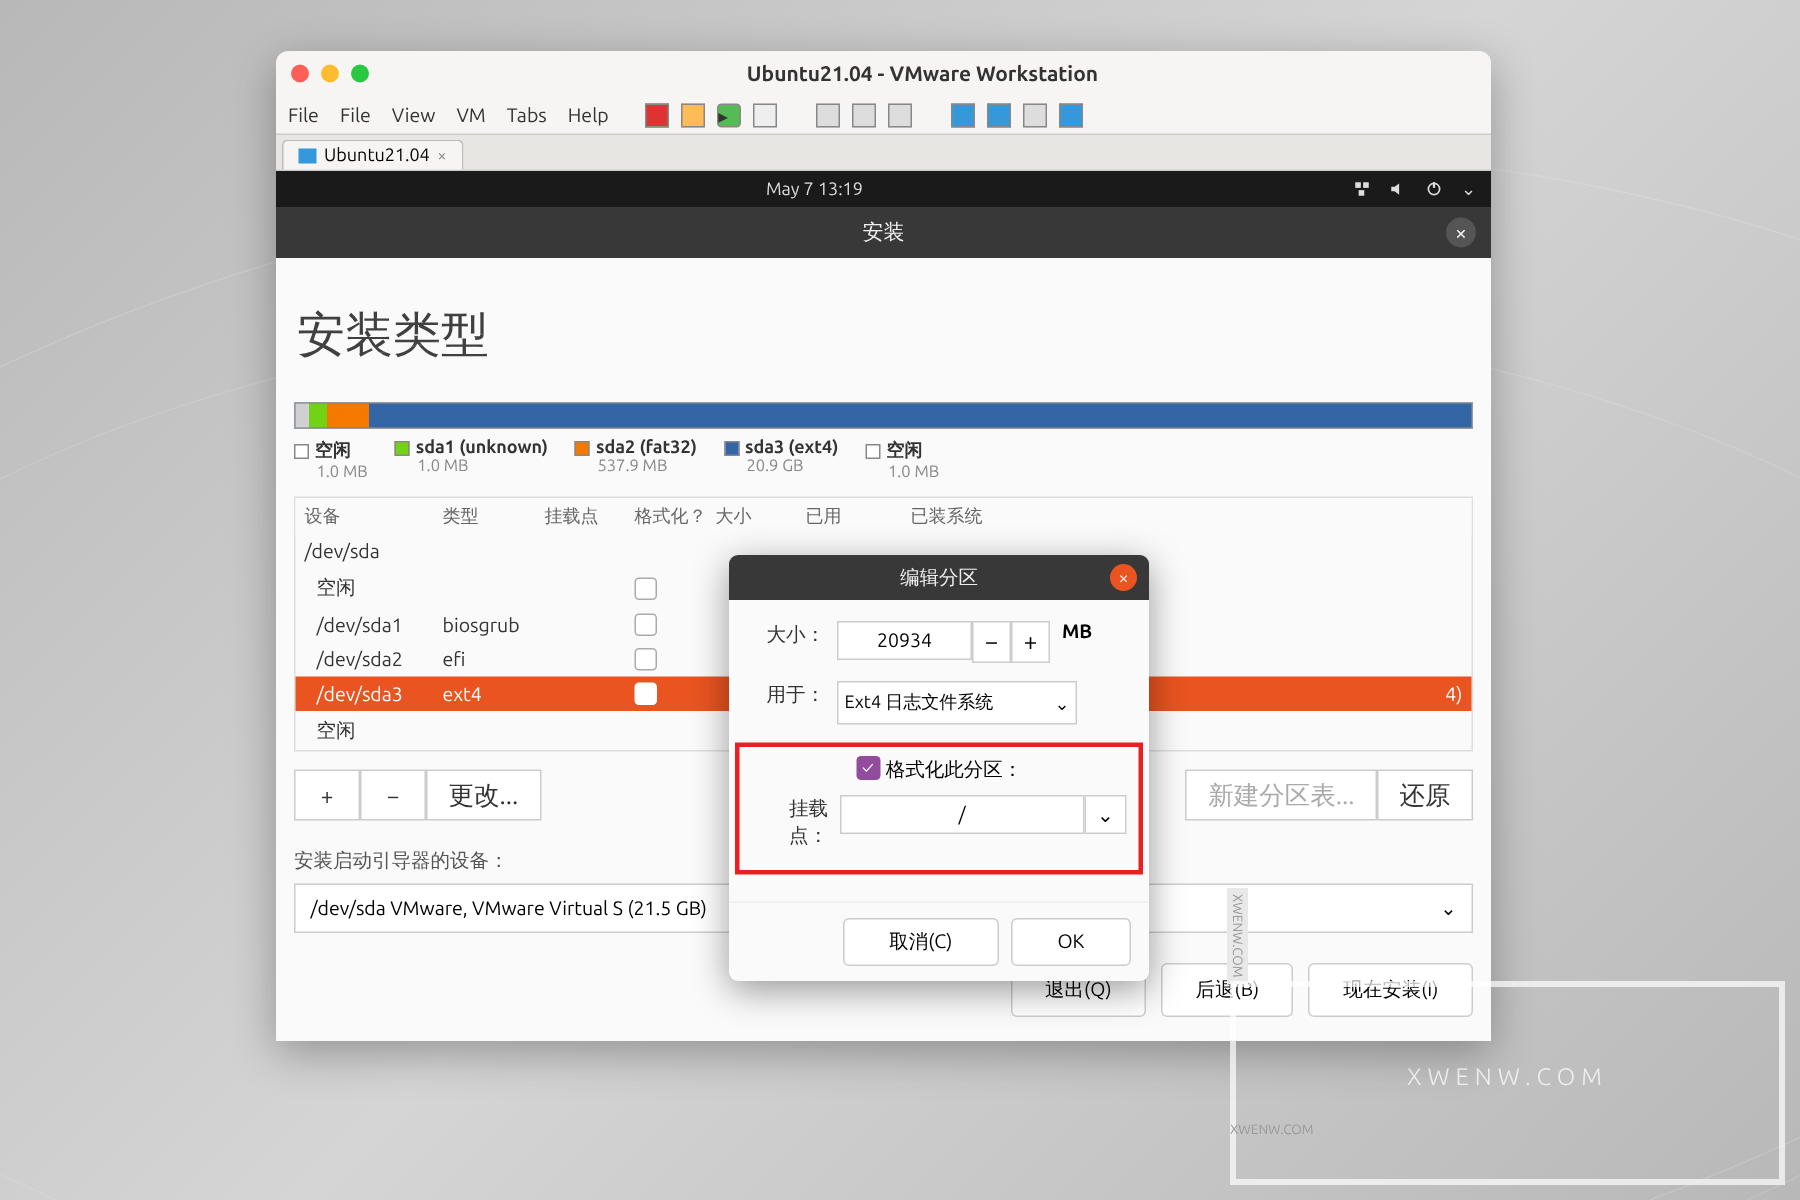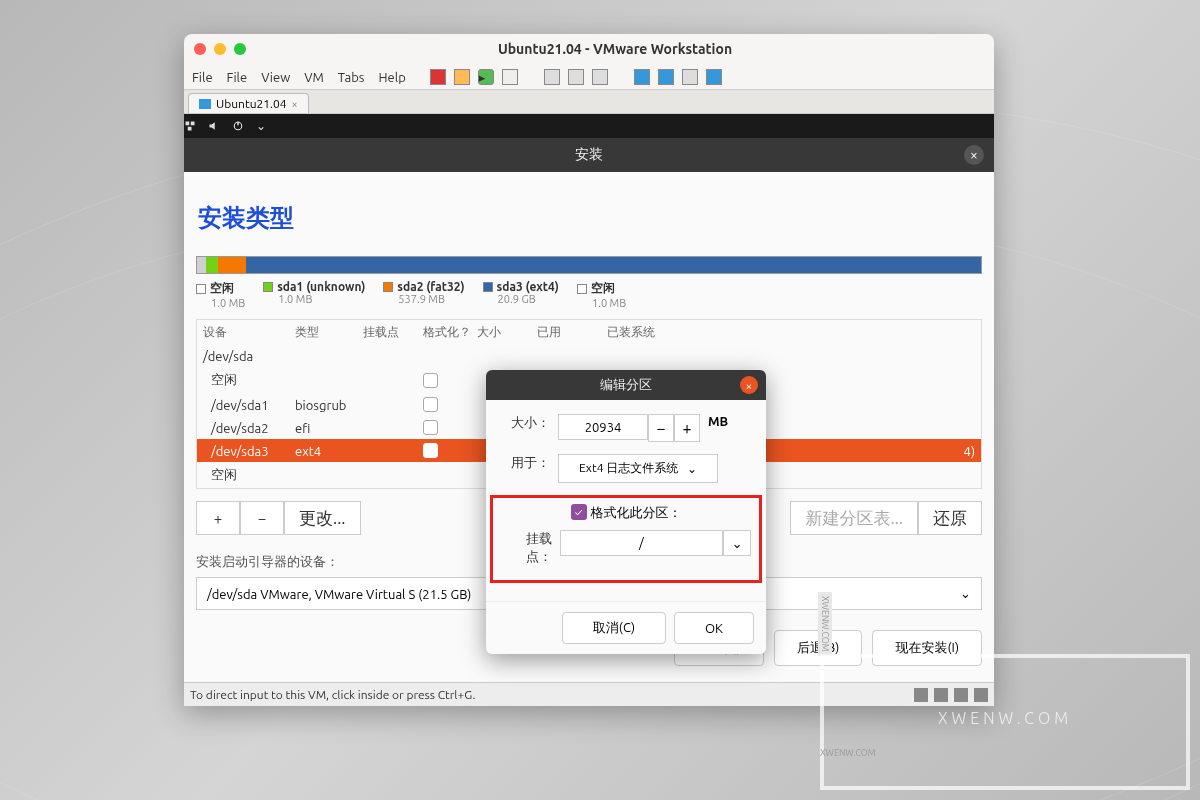--- a/index.html
+++ b/index.html
@@ -32,21 +32,21 @@
 .topbar { height: 24px; background: #1a1a1a; color: #ddd; display: flex; align-items: center; font-size: 12px; }
 .topbar .center { flex: 1; text-align: center; }
 .topbar .right { display: flex; gap: 12px; padding-right: 10px; align-items: center; }
 .topbar .ico { width: 12px; height: 12px; }
 
 .dlgbar { height: 34px; background: #383838; color: #eee; display: flex; align-items: center; justify-content: center; font-size: 14px; position: relative; }
 .dlgbar .close { position: absolute; right: 10px; width: 20px; height: 20px; background: #555; border-radius: 50%; color: #fff; font-size: 14px; display: flex; align-items: center; justify-content: center; }
 
 .content { background: #fafafa; padding: 30px 0 0 0; }
 .inner { padding: 0 12px; }
-h1 { font-size: 24px; font-weight: 700; color: #1d4ed8; margin-bottom: 22px; padding-left: 2px; }
+h1 { font-size: 32px; font-weight: 400; color: #404040; margin-bottom: 22px; padding-left: 2px; }
 
 .diskbar { height: 18px; background: #3465a4; position: relative; margin-bottom: 6px; border: 1px solid #999; }
 .diskbar .seg { position: absolute; top: 0; height: 100%; }
 .seg.s1 { left: 0; width: 1.2%; background: #d0d0d0; }
 .seg.s2 { left: 1.2%; width: 1.5%; background: #73d216; }
 .seg.s3 { left: 2.7%; width: 3.5%; background: #f57900; }
 
 .legend { display: flex; gap: 18px; font-size: 12px; color: #333; margin-bottom: 10px; }
 .legend .item { display: flex; flex-direction: column; }
 .legend .top { display: flex; align-items: center; gap: 4px; }
@@ -81,21 +81,21 @@
 .modal { position: absolute; top: 370px; left: 486px; width: 280px; background: #fafafa; border-radius: 6px; box-shadow: 0 6px 24px rgba(0,0,0,0.4); }
 .modalbar { height: 30px; background: #383838; color: #eee; border-radius: 6px 6px 0 0; display: flex; align-items: center; justify-content: center; font-size: 13px; position: relative; }
 .modalbar .x { position: absolute; right: 8px; width: 18px; height: 18px; background: #e95420; border-radius: 50%; color: #fff; font-size: 12px; display: flex; align-items: center; justify-content: center; }
 .modalbody { padding: 14px 12px 10px; font-size: 13px; }
 .frow { display: flex; align-items: flex-start; margin-bottom: 12px; }
 .frow .lbl { width: 60px; text-align: right; padding-right: 8px; color: #333; }
 .frow input[type=text] { width: 90px; padding: 5px; border: 1px solid #ccc; text-align: center; font-size: 13px; }
 .frow .spin { display: flex; }
 .frow .spin button { width: 26px; height: 28px; border: 1px solid #ccc; background: #fff; font-size: 16px; }
 .frow .unit { margin-left: 8px; font-weight: bold; }
-.frow select, .frow .selbox { width: 160px; padding: 5px 20px; border: 1px solid #ccc; background: #fff; font-size: 12px; display: flex; justify-content: space-between; align-items: center; }
+.frow select, .frow .selbox { width: 160px; padding: 5px 4px; border: 1px solid #ccc; background: #fff; font-size: 12px; display: flex; justify-content: space-between; align-items: center; }
 .redbox { border: 3px solid #ea2020; padding: 6px 0; margin: 0 -8px 8px; }
 .redbox .frow { margin-bottom: 8px; padding: 0 8px; }
 .chk { width: 16px; height: 16px; background: #924c9e; border-radius: 3px; color: #fff; font-size: 11px; display: inline-flex; align-items: center; justify-content: center; margin-right: 4px; }
 .combo { display: flex; width: 195px; }
 .combo input { flex: 1; padding: 5px; border: 1px solid #ccc; }
 .combo button { width: 28px; border: 1px solid #ccc; background: #fff; }
 .modalbtns { display: flex; justify-content: flex-end; gap: 8px; padding: 10px 12px; border-top: 1px solid #eee; }
 .modalbtns button { padding: 6px 30px; border: 1px solid #ccc; background: #fff; font-size: 13px; border-radius: 4px; }
 
 .watermark { position: absolute; bottom: 10px; right: 10px; width: 370px; height: 136px; border: 4px solid rgba(255,255,255,0.7); color: rgba(255,255,255,0.75); display: flex; flex-direction: column; align-items: center; justify-content: center; font-size: 60px; font-weight: 300; letter-spacing: 8px; }
@@ -141,20 +141,21 @@
   <div class="tabbar">
     <div class="tab">
       <span class="mon-ico"></span>
       <span>Ubuntu21.04</span>
       <span class="x">×</span>
     </div>
   </div>
 
   <div class="guest">
     <div class="topbar">
+      <div class="center">May 7  13:19</div>
       <div class="right">
         <svg class="ico" viewBox="0 0 16 16">
             <rect x="2" y="2" width="5" height="5" fill="#ddd"></rect>
             <rect x="9" y="2" width="5" height="5" fill="#ddd"></rect>
             <rect x="5" y="9" width="5" height="5" fill="#ddd"></rect>
           </svg>
         <svg class="ico" viewBox="0 0 16 16">
             <path d="M2 6h3l4-3v10l-4-3H2z" fill="#ddd"></path>
           </svg>
         <svg class="ico" viewBox="0 0 16 16">
@@ -275,29 +276,20 @@
 
         <div class="actions">
           <button>退出(Q)</button>
           <button>后退(B)</button>
           <button>现在安装(I)</button>
         </div>
       </div>
     </div>
   </div>
 
-  <div class="statusbar">
-    <span>To direct input to this VM, click inside or press Ctrl+G.</span>
-    <div class="right">
-      <span class="sico"></span>
-      <span class="sico"></span>
-      <span class="sico"></span>
-      <span class="sico"></span>
-    </div>
-  </div>
 </div>
 
 <div class="modal">
   <div class="modalbar">
     <span>编辑分区</span>
     <span class="x">×</span>
   </div>
   <div class="modalbody">
     <div class="frow">
       <span class="lbl">大小：</span>

